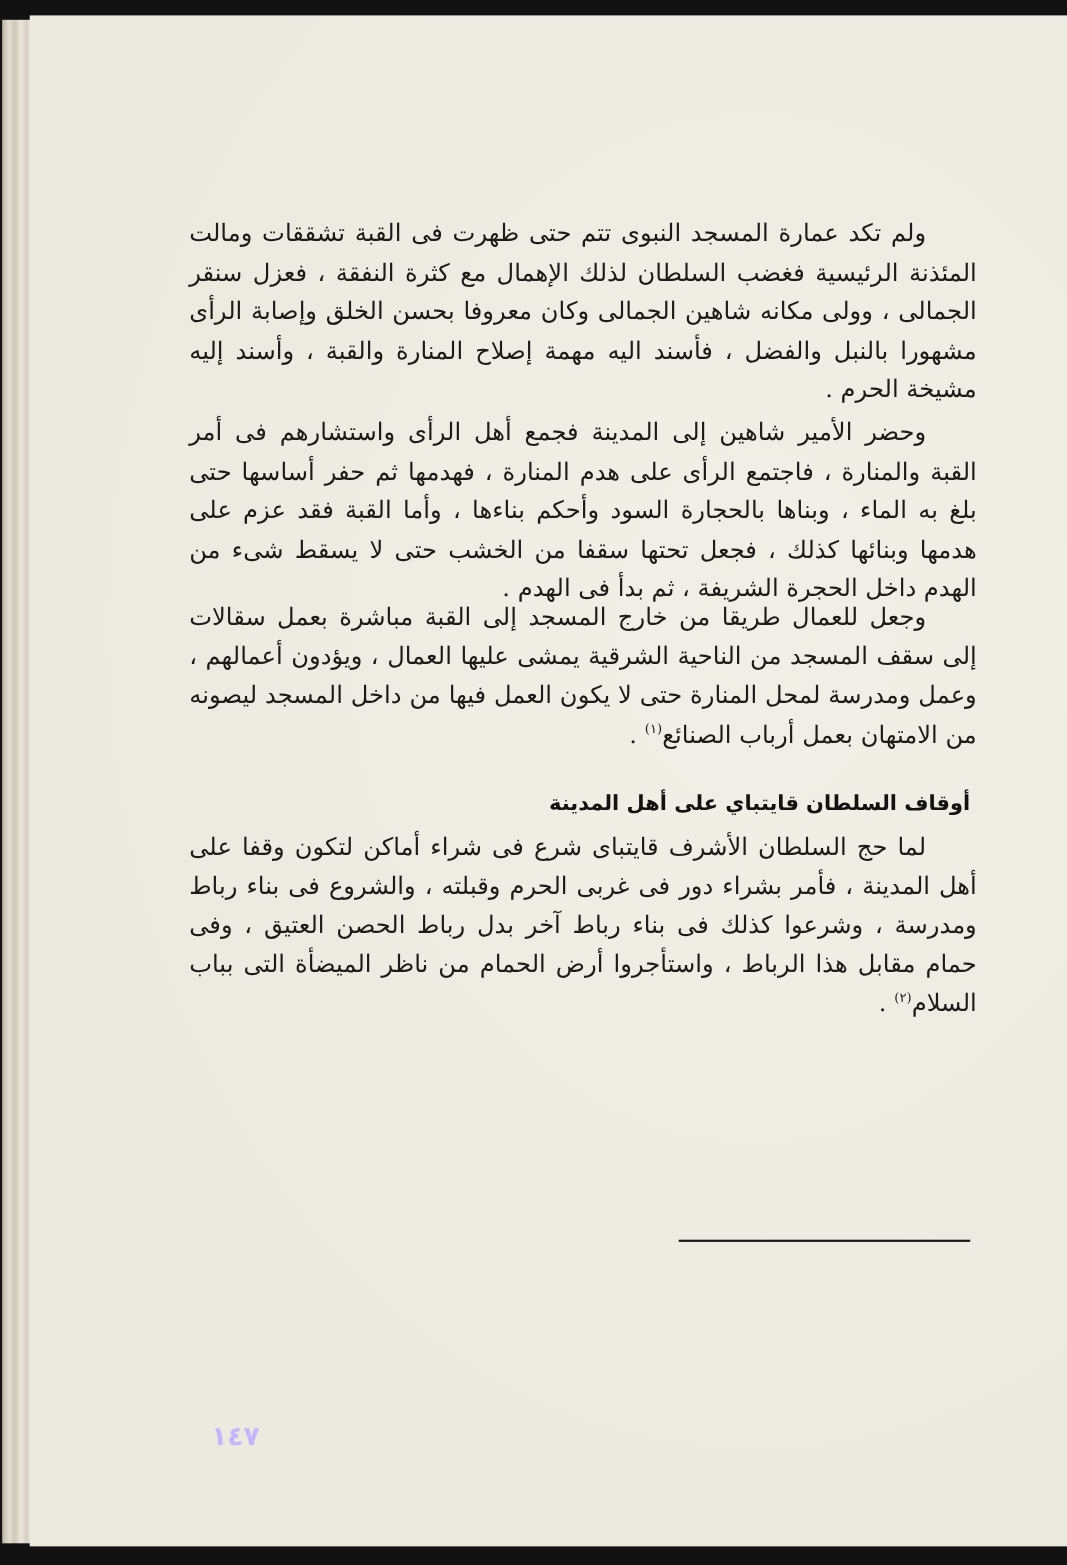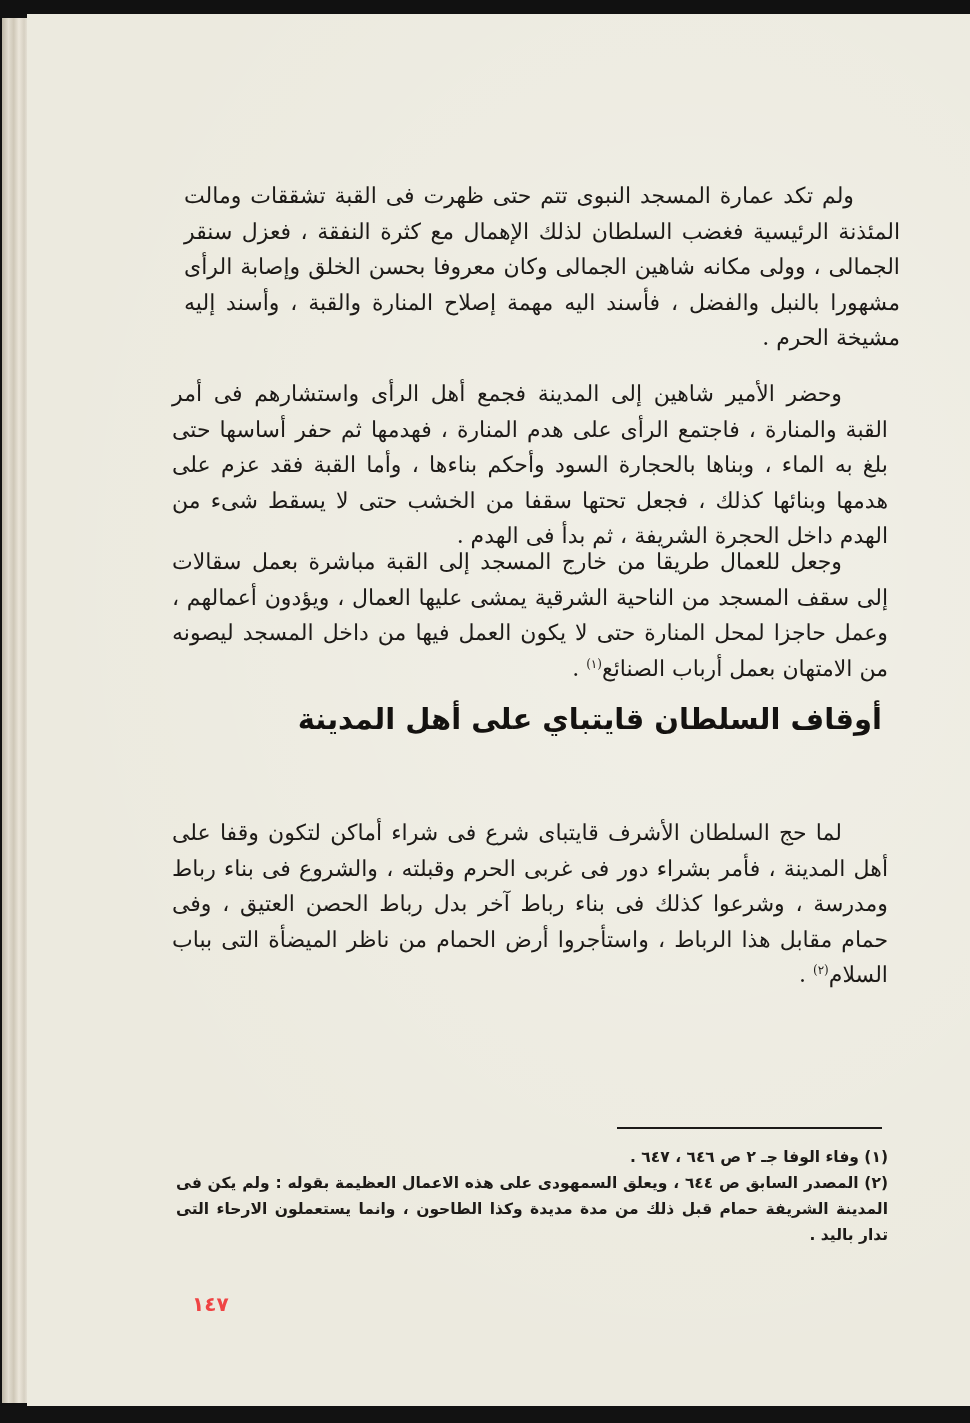--- a/index.html
+++ b/index.html
@@ -42,35 +42,35 @@
       text-align: justify;
       text-align-last: right;
       color: #1d1a17;
     }
     .body-para {
       font-size: 22px;
       line-height: 35.5px;
       margin: 0;
       text-indent: 46px;
     }
-    .p1 { top: 178px; margin-left: 12px; }
+    .p1 { top: 195px; }
     .p2 { top: 376px; }
     .p3 { top: 544px; }
-    .p4 { top: 815px; }
+    .p4 { top: 753px; }
     .p5 { top: 940px; }
     .section-heading {
       position: absolute;
-      top: 702px;
+      top: 719px;
       left: 172px;
       width: 710px;
       direction: rtl;
       text-align: right;
       font-family: "DejaVu Sans", "Liberation Sans", sans-serif;
       font-weight: bold;
-      font-size: 29px;
+      font-size: 19px;
       color: #141210;
       margin: 0;
     }
     .footnote-rule {
       position: absolute;
       top: 1127px;
       left: 617px;
       width: 265px;
       height: 2px;
       background: #1c1a18;
@@ -94,22 +94,22 @@
       font-size: 12px;
       vertical-align: super;
       line-height: 0;
     }
     .page-number {
       position: absolute;
       top: 1292px;
       left: 192px;
       font-family: "DejaVu Sans", "Liberation Sans", sans-serif;
       font-weight: bold;
-      font-size: 20px;
-      color: #ef4444;
+      font-size: 24px;
+      color: #c4b5fd;
       direction: rtl;
     }
     .bottom-bar {
       position: absolute;
       left: 0; top: 1406px;
       width: 970px; height: 17px;
       background: #121212;
     }
   </style>
 </head>
@@ -126,33 +126,29 @@
 
   <p class="text-block body-para p1">
     <span>ولم تكد عمارة المسجد النبوى تتم حتى ظهرت فى القبة تشققات ومالت المئذنة الرئيسية فغضب السلطان لذلك الإهمال مع كثرة النفقة ، فعزل سنقر الجمالى ، وولى مكانه شاهين الجمالى وكان معروفا بحسن الخلق وإصابة الرأى مشهورا بالنبل والفضل ، فأسند اليه مهمة إصلاح المنارة والقبة ، وأسند إليه مشيخة الحرم .</span>
   </p>
 
   <p class="text-block body-para p2">
     <span>وحضر الأمير شاهين إلى المدينة فجمع أهل الرأى واستشارهم فى أمر القبة والمنارة ، فاجتمع الرأى على هدم المنارة ، فهدمها ثم حفر أساسها حتى بلغ به الماء ، وبناها بالحجارة السود وأحكم بناءها ، وأما القبة فقد عزم على هدمها وبنائها كذلك ، فجعل تحتها سقفا من الخشب حتى لا يسقط شىء من الهدم داخل الحجرة الشريفة ، ثم بدأ فى الهدم .</span>
   </p>
 
   <p class="text-block body-para p3">
-    <span>وجعل للعمال طريقا من خارج المسجد إلى القبة مباشرة بعمل سقالات إلى سقف المسجد من الناحية الشرقية يمشى عليها العمال ، ويؤدون أعمالهم ، وعمل حاجزا لمحل المنارة حتى لا يكون العمل فيها من داخل المسجد ليصونه من الامتهان بعمل أرباب الصنائع</span><span class="sup">(١)</span><span> .</span>
+    <span>وجعل للعمال طريقا من خارج المسجد إلى القبة مباشرة بعمل سقالات إلى سقف المسجد من الناحية الشرقية يمشى عليها العمال ، ويؤدون أعمالهم ، وعمل ومدرسة لمحل المنارة حتى لا يكون العمل فيها من داخل المسجد ليصونه من الامتهان بعمل أرباب الصنائع</span><span class="sup">(١)</span><span> .</span>
   </p>
 
   <h2 class="section-heading">أوقاف السلطان قايتباي على أهل المدينة</h2>
 
   <p class="text-block body-para p4">
     <span>لما حج السلطان الأشرف قايتباى شرع فى شراء أماكن لتكون وقفا على أهل المدينة ، فأمر بشراء دور فى غربى الحرم وقبلته ، والشروع فى بناء رباط ومدرسة ، وشرعوا كذلك فى بناء رباط آخر بدل رباط الحصن العتيق ، وفى حمام مقابل هذا الرباط ، واستأجروا أرض الحمام من ناظر الميضأة التى بباب السلام</span><span class="sup">(٢)</span><span> .</span>
   </p>
 
 
   <div class="footnote-rule"></div>
 
-  <div class="footnotes">
-    <p class="footnote">(١) وفاء الوفا جـ ٢ ص ٦٤٦ ، ٦٤٧ .</p>
-    <p class="footnote">(٢) المصدر السابق ص ٦٤٤ ، ويعلق السمهودى على هذه الاعمال العظيمة بقوله : ولم يكن فى المدينة الشريفة حمام قبل ذلك من مدة مديدة وكذا الطاحون ، وانما يستعملون الارحاء التى تدار باليد .</p>
-  </div>
 
   <div class="page-number">١٤٧</div>
 </div>
 
 <div class="bottom-bar"></div>
 
 </body></html>

